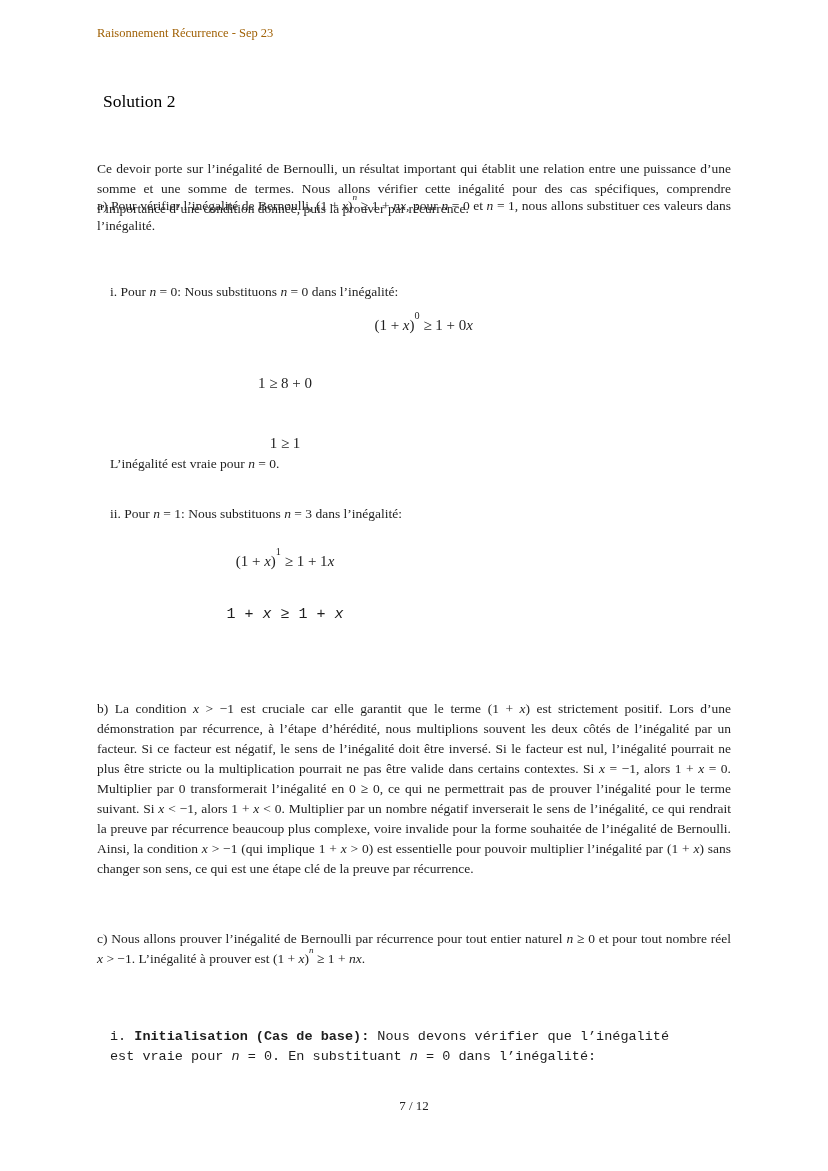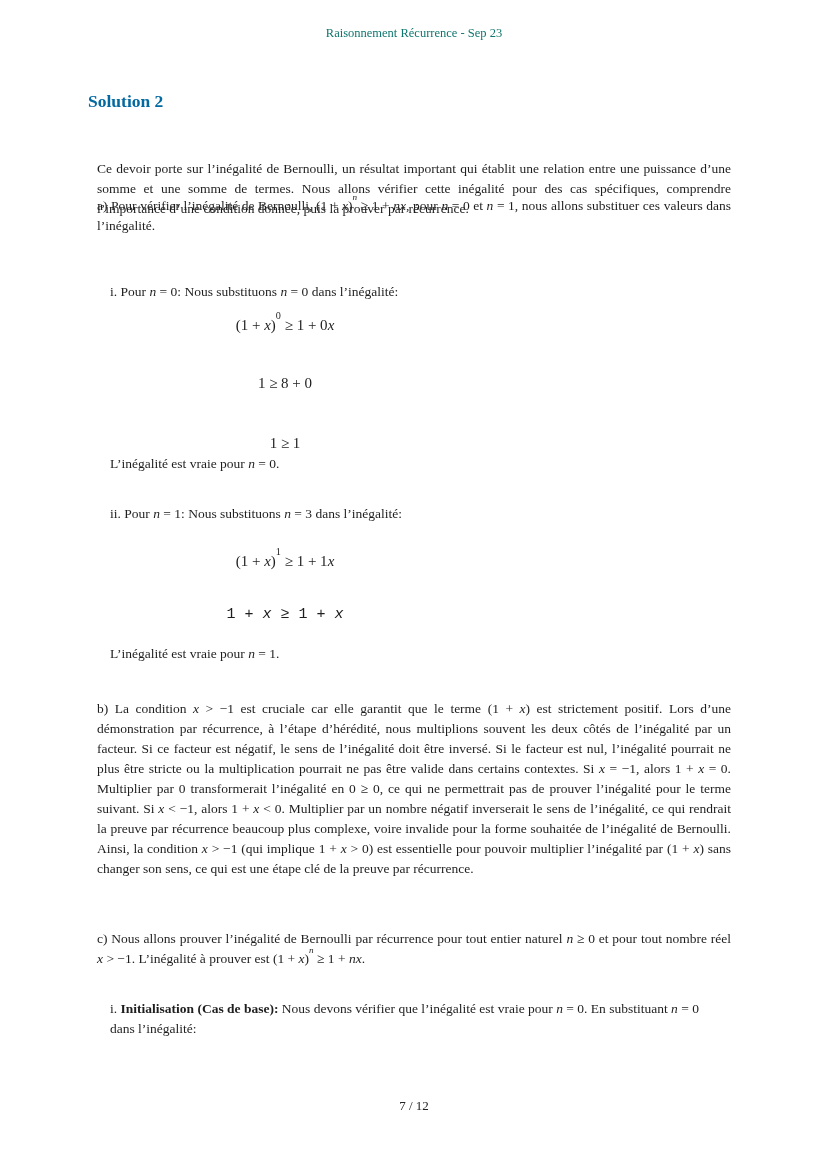--- a/index.html
+++ b/index.html
@@ -8,28 +8,28 @@
     background: #ffffff;
     font-family: "Liberation Serif", "DejaVu Serif", serif;
     color: #1e1e1e;
     position: relative;
     overflow: hidden;
   }
   .page { position: absolute; inset: 0; background: #ffffff; }
   .abs { position: absolute; }
   .running-head {
     top: 25px; left: 97px; right: 97px;
-    text-align: center;
+    text-align: left;
     font-size: 12.5px; line-height: 16px;
-    color: #0f766e;
+    color: #a16207;
   }
   .doc-title {
-    top: 89px; left: 88px;
+    top: 89px; left: 103px;
     font-size: 17.5px; line-height: 24px;
-    font-weight: bold; color: #0369a1;
+    font-weight: normal; color: #000000;
   }
   .body-text {
     font-size: 13.5px; line-height: 20px;
     color: #1e1e1e;
   }
   .para { left: 97px; width: 634px; text-align: justify; }
   .item { left: 110px; width: 620px; text-align: left; }
   .eq {
     left: 97px; width: 376px;
     text-align: center;
@@ -56,37 +56,36 @@
   <div class="abs running-head">Raisonnement Récurrence - Sep 23</div>
 
   <div class="abs doc-title">Solution 2</div>
 
   <div class="abs para body-text" style="top:129px;margin-top:30px;"><span class="run-t">Ce devoir porte sur l’inégalité de Bernoulli, un résultat important qui établit une relation entre une puissance d’une somme et une somme de termes. Nous allons vérifier cette inégalité pour des cas spécifiques, comprendre l’importance d’une condition donnée, puis la prouver par récurrence.</span></div>
 
   <div class="abs para body-text" style="top:196px;"><span class="run-t">a) Pour vérifier l’inégalité de Bernoulli, (1 + </span><span class="run-v">x</span><span class="run-t">)</span><sup class="run-s">n</sup><span class="run-t"> ≥ 1 + </span><span class="run-v">nx</span><span class="run-t">, pour </span><span class="run-v">n</span><span class="run-t"> = 0 et </span><span class="run-v">n</span><span class="run-t"> = 1, nous allons substituer ces valeurs dans l’inégalité.</span></div>
 
   <div class="abs item body-text" style="top:266px;margin-top:16px;"><span class="run-t">i. Pour </span><span class="run-v">n</span><span class="run-t"> = 0: Nous substituons </span><span class="run-v">n</span><span class="run-t"> = 0 dans l’inégalité:</span></div>
 
-  <div class="abs eq" style="top:313px;"><span class="run-t">(1 + </span><span class="run-v">x</span><span class="run-t">)</span><sup class="run-u">0</sup><span class="run-t"> ≥ 1 + 0</span><span class="run-v">x</span></div>
+  <div class="abs eq" style="top:313px;text-align:right;"><span class="run-t">(1 + </span><span class="run-v">x</span><span class="run-t">)</span><sup class="run-u">0</sup><span class="run-t"> ≥ 1 + 0</span><span class="run-v">x</span></div>
 
   <div class="abs eq" style="top:371px;"><span class="run-t">1 ≥ 8 + 0</span></div>
 
   <div class="abs eq" style="top:423px;margin-top:8px;"><span class="run-t">1 ≥ 1</span></div>
 
   <div class="abs item body-text" style="top:454px;"><span class="run-t">L’inégalité est vraie pour </span><span class="run-v">n</span><span class="run-t"> = 0.</span></div>
 
   <div class="abs item body-text" style="top:504px;"><span class="run-t">ii. Pour </span><span class="run-v">n</span><span class="run-t"> = 1: Nous substituons </span><span class="run-v">n</span><span class="run-t"> = 3 dans l’inégalité:</span></div>
 
   <div class="abs eq" style="top:549px;"><span class="run-t">(1 + </span><span class="run-v">x</span><span class="run-t">)</span><sup class="run-u">1</sup><span class="run-t"> ≥ 1 + 1</span><span class="run-v">x</span></div>
 
   <div class="abs eq" style="top:603px;font-family:Liberation Mono, monospace;"><span class="run-t">1 + </span><span class="run-v">x</span><span class="run-t"> ≥ 1 + </span><span class="run-v">x</span></div>
 
-  <div class="abs item body-text" style="top:644px;"><span class="run-t">L’inégalité est vraie pour </span><span class="run-v">n</span><span class="run-t"> = 1.</span></div>
 
   <div class="abs para body-text" style="top:699px;"><span class="run-t">b) La condition </span><span class="run-v">x</span><span class="run-t"> &gt; −1 est cruciale car elle garantit que le terme (1 + </span><span class="run-v">x</span><span class="run-t">) est strictement positif. Lors d’une démonstration par récurrence, à l’étape d’hérédité, nous multiplions souvent les deux côtés de l’inégalité par un facteur. Si ce facteur est négatif, le sens de l’inégalité doit être inversé. Si le facteur est nul, l’inégalité pourrait ne plus être stricte ou la multiplication pourrait ne pas être valide dans certains contextes. Si </span><span class="run-v">x</span><span class="run-t"> = −1, alors 1 + </span><span class="run-v">x</span><span class="run-t"> = 0. Multiplier par 0 transformerait l’inégalité en 0 ≥ 0, ce qui ne permettrait pas de prouver l’inégalité pour le terme suivant. Si </span><span class="run-v">x</span><span class="run-t"> &lt; −1, alors 1 + </span><span class="run-v">x</span><span class="run-t"> &lt; 0. Multiplier par un nombre négatif inverserait le sens de l’inégalité, ce qui rendrait la preuve par récurrence beaucoup plus complexe, voire invalide pour la forme souhaitée de l’inégalité de Bernoulli. Ainsi, la condition </span><span class="run-v">x</span><span class="run-t"> &gt; −1 (qui implique 1 + </span><span class="run-v">x</span><span class="run-t"> &gt; 0) est essentielle pour pouvoir multiplier l’inégalité par (1 + </span><span class="run-v">x</span><span class="run-t">) sans changer son sens, ce qui est une étape clé de la preuve par récurrence.</span></div>
 
   <div class="abs para body-text" style="top:929px;"><span class="run-t">c) Nous allons prouver l’inégalité de Bernoulli par récurrence pour tout entier naturel </span><span class="run-v">n</span><span class="run-t"> ≥ 0 et pour tout nombre réel </span><span class="run-v">x</span><span class="run-t"> &gt; −1. L’inégalité à prouver est (1 + </span><span class="run-v">x</span><span class="run-t">)</span><sup class="run-s">n</sup><span class="run-t"> ≥ 1 + </span><span class="run-v">nx</span><span class="run-t">.</span></div>
 
-  <div class="abs item body-text" style="top:999px; width:590px;"><span class="run-t">i. </span><span class="run-b">Initialisation (Cas de base):</span><span class="run-t"> Nous devons vérifier que l’inégalité est vraie pour </span><span class="run-v">n</span><span class="run-t"> = 0. En substituant </span><span class="run-v">n</span><span class="run-t"> = 0 dans l’inégalité:</span></div>
+  <div class="abs item body-text" style="top:1027px; width:590px;font-family:Liberation Mono, monospace;"><span class="run-t">i. </span><span class="run-b">Initialisation (Cas de base):</span><span class="run-t"> Nous devons vérifier que l’inégalité est vraie pour </span><span class="run-v">n</span><span class="run-t"> = 0. En substituant </span><span class="run-v">n</span><span class="run-t"> = 0 dans l’inégalité:</span></div>
 
   <div class="abs footer">7 / 12</div>
 
 </div>
 
 </body></html>

